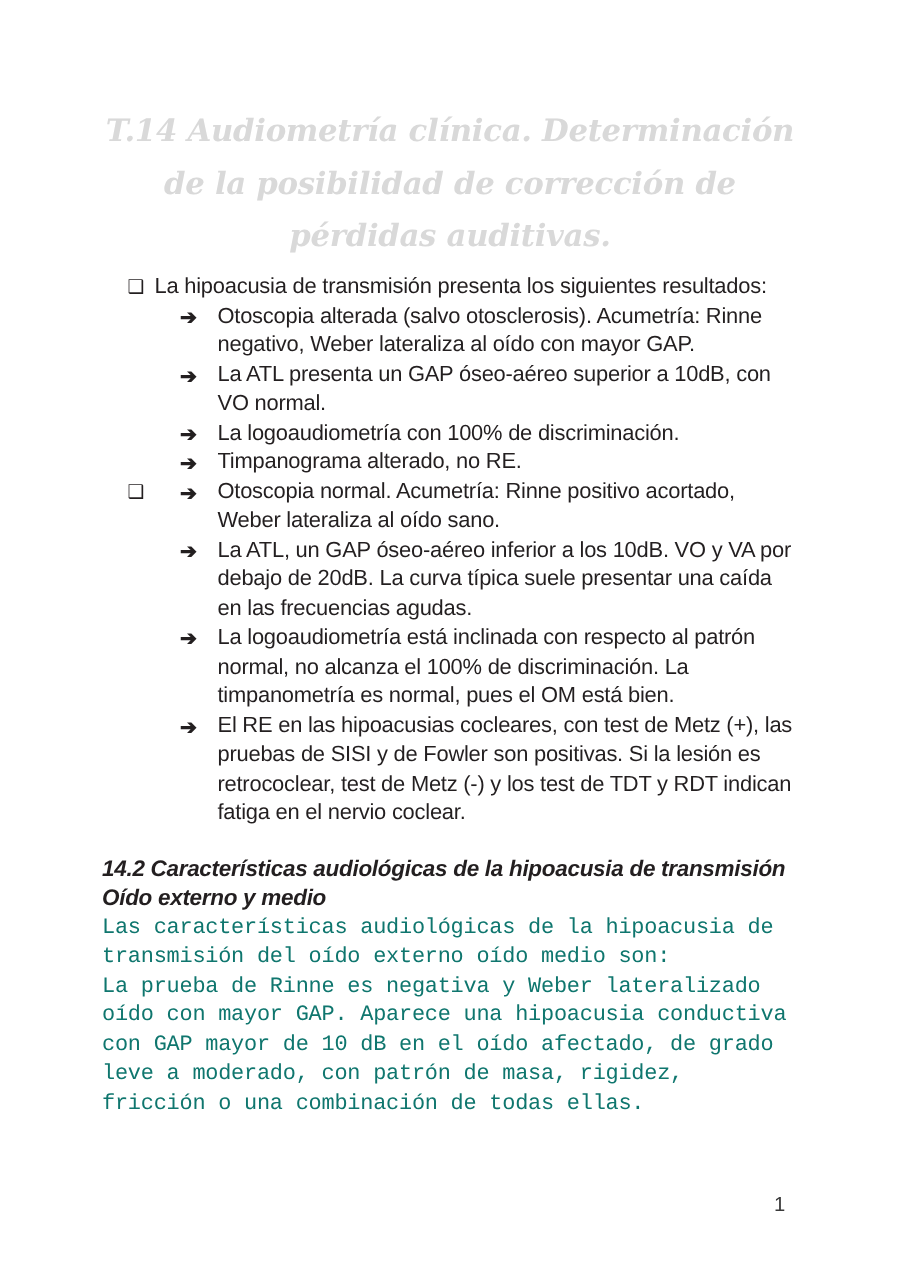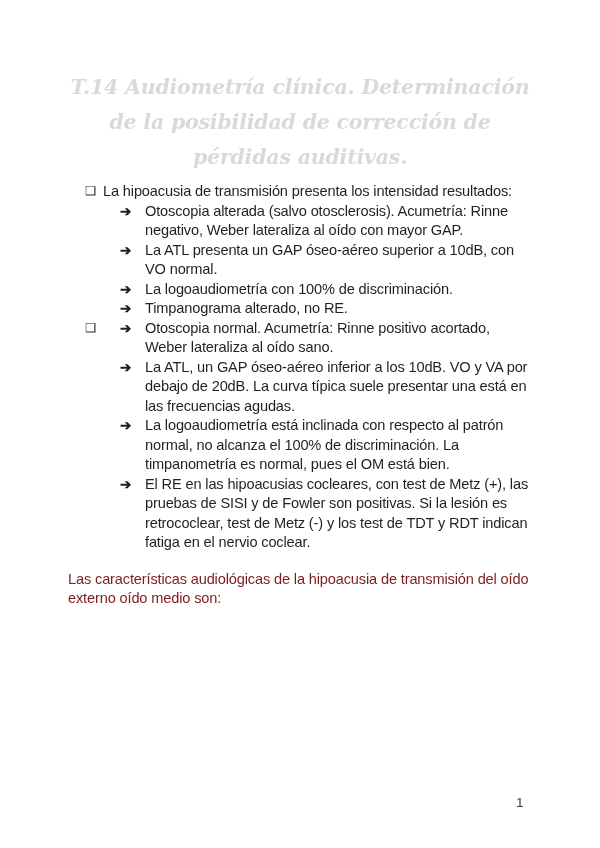--- a/index.html
+++ b/index.html
@@ -118,23 +118,24 @@
     line-height: 19.5px;
     letter-spacing: -0.2px;
     color: #231f20;
     white-space: pre-line;
     margin: 0 0 1px 0;
   }
   .body-para {
     font-size: 14.6px;
     line-height: 19.6px;
     letter-spacing: -0.15px;
-    color: #7f1d1d;
+    color: #0f766e;
     margin: 0;
     white-space: pre-line;
+    font-family: Liberation Mono, monospace;
   }
 
   
   .page-number {
     position: absolute;
     left: 516px;
     top: 795px;
     font-size: 13.5px;
     color: #3a3a3a;
   }
@@ -146,21 +147,21 @@
 
   <div class="doc-title">T.14 Audiometría clínica. Determinación de la posibilidad de corrección de pérdidas auditivas.</div>
 
   <div class="content">
 
 
     <ul class="lvl1">
 
       <li class="l1">
         <span class="marker1">❑</span>
-        <span class="l1txt">La hipoacusia de transmisión presenta los intensidad resultados:</span>
+        <span class="l1txt">La hipoacusia de transmisión presenta los siguientes resultados:</span>
         <ul class="lvl2">
           <li class="l2">
             <span class="marker2">➔</span>
             <span class="l2txt">Otoscopia alterada (salvo otosclerosis). Acumetría: Rinne negativo, Weber lateraliza al oído con mayor GAP.</span>
           </li>
           <li class="l2">
             <span class="marker2">➔</span>
             <span class="l2txt">La ATL presenta un GAP óseo-aéreo superior a 10dB, con VO normal.</span>
           </li>
           <li class="l2">
@@ -176,36 +177,39 @@
 
       <li class="l1">
         <span class="marker1">❑</span>
         <ul class="lvl2">
           <li class="l2">
             <span class="marker2">➔</span>
             <span class="l2txt">Otoscopia normal. Acumetría: Rinne positivo acortado, Weber lateraliza al oído sano.</span>
           </li>
           <li class="l2">
             <span class="marker2">➔</span>
-            <span class="l2txt">La ATL, un GAP óseo-aéreo inferior a los 10dB. VO y VA por debajo de 20dB. La curva típica suele presentar una está en las frecuencias agudas.</span>
+            <span class="l2txt">La ATL, un GAP óseo-aéreo inferior a los 10dB. VO y VA por debajo de 20dB. La curva típica suele presentar una caída en las frecuencias agudas.</span>
           </li>
           <li class="l2">
             <span class="marker2">➔</span>
             <span class="l2txt">La logoaudiometría está inclinada con respecto al patrón normal, no alcanza el 100% de discriminación. La timpanometría es normal, pues el OM está bien.</span>
           </li>
           <li class="l2">
             <span class="marker2">➔</span>
             <span class="l2txt">El RE en las hipoacusias cocleares, con test de Metz (+), las pruebas de SISI y de Fowler son positivas. Si la lesión es retrococlear, test de Metz (-) y los test de TDT y RDT indican fatiga en el nervio coclear.</span>
           </li>
         </ul>
       </li>
 
     </ul>
 
     <div class="section-block">
+      <div class="section-heading">14.2 Características audiológicas de la hipoacusia de transmisión
+Oído externo y medio</div>
       <p class="body-para">Las características audiológicas de la hipoacusia de transmisión del oído externo oído medio son:</p>
+      <p class="body-para">La prueba de Rinne es negativa y Weber lateralizado oído con mayor GAP. Aparece una hipoacusia conductiva con GAP mayor de 10 dB en el oído afectado, de grado leve a moderado, con patrón de masa, rigidez, fricción o una combinación de todas ellas.</p>
     </div>
 
   </div>
 
   <div class="page-number">1</div>
 
 </div>
 
 </body></html>

